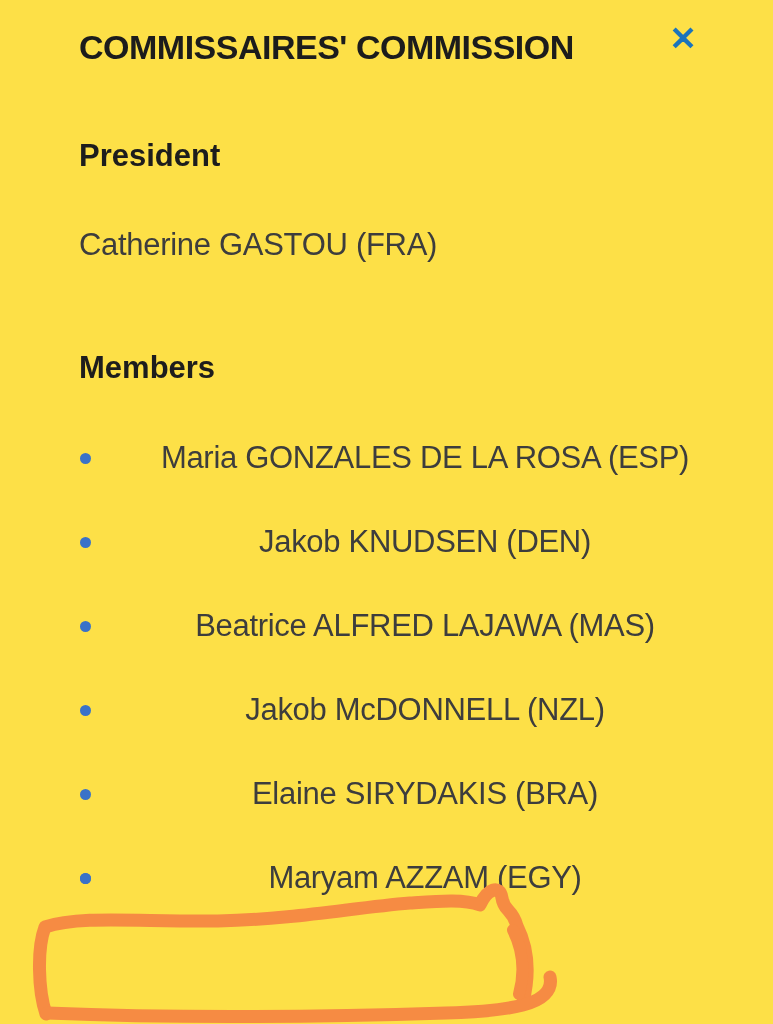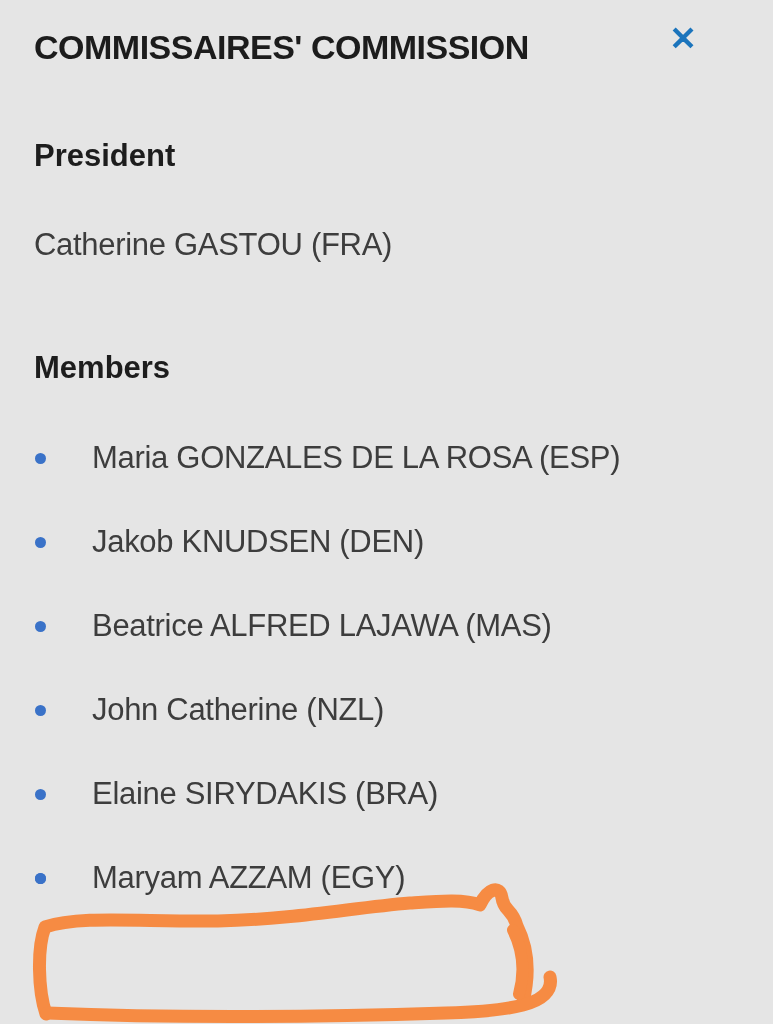--- a/index.html
+++ b/index.html
@@ -11,22 +11,22 @@
     width: 773px;
     height: 1024px;
     overflow: hidden;
     font-family: "Liberation Sans", sans-serif;
     position: relative;
   }
   .panel {
     position: relative;
     width: 773px;
     height: 1024px;
-    background: #e5e5e5;
-    padding: 26px 60px 0 34px;
+    background: #fde047;
+    padding: 26px 60px 0 79px;
     box-sizing: border-box;
   }
   .panel-header {
     position: relative;
   }
   .panel-title {
     font-size: 34px;
     line-height: 42px;
     font-weight: 700;
     letter-spacing: -0.5px;
@@ -60,20 +60,21 @@
     line-height: 38px;
     font-weight: 400;
     color: #3d3d3d;
     letter-spacing: -0.3px;
     margin: 52px 0 0 0;
   }
   ul.members-list {
     list-style: none;
     margin: 53px 0 0 0;
     padding: 0;
+    text-align: center;
   }
   ul.members-list li {
     position: relative;
     padding-left: 58px;
     font-size: 31px;
     line-height: 38px;
     letter-spacing: -0.3px;
     color: #3d3d3d;
     margin-bottom: 46px;
   }
@@ -122,21 +123,21 @@
     <li>
       <span class="bullet"></span>
       <span>Jakob KNUDSEN (DEN)</span>
     </li>
     <li>
       <span class="bullet"></span>
       <span>Beatrice ALFRED LAJAWA (MAS)</span>
     </li>
     <li>
       <span class="bullet"></span>
-      <span>John Catherine (NZL)</span>
+      <span>Jakob McDONNELL (NZL)</span>
     </li>
     <li>
       <span class="bullet"></span>
       <span>Elaine SIRYDAKIS (BRA)</span>
     </li>
     <li>
       <span class="bullet"></span>
     </li>
     <li>
       <span class="bullet"></span>

